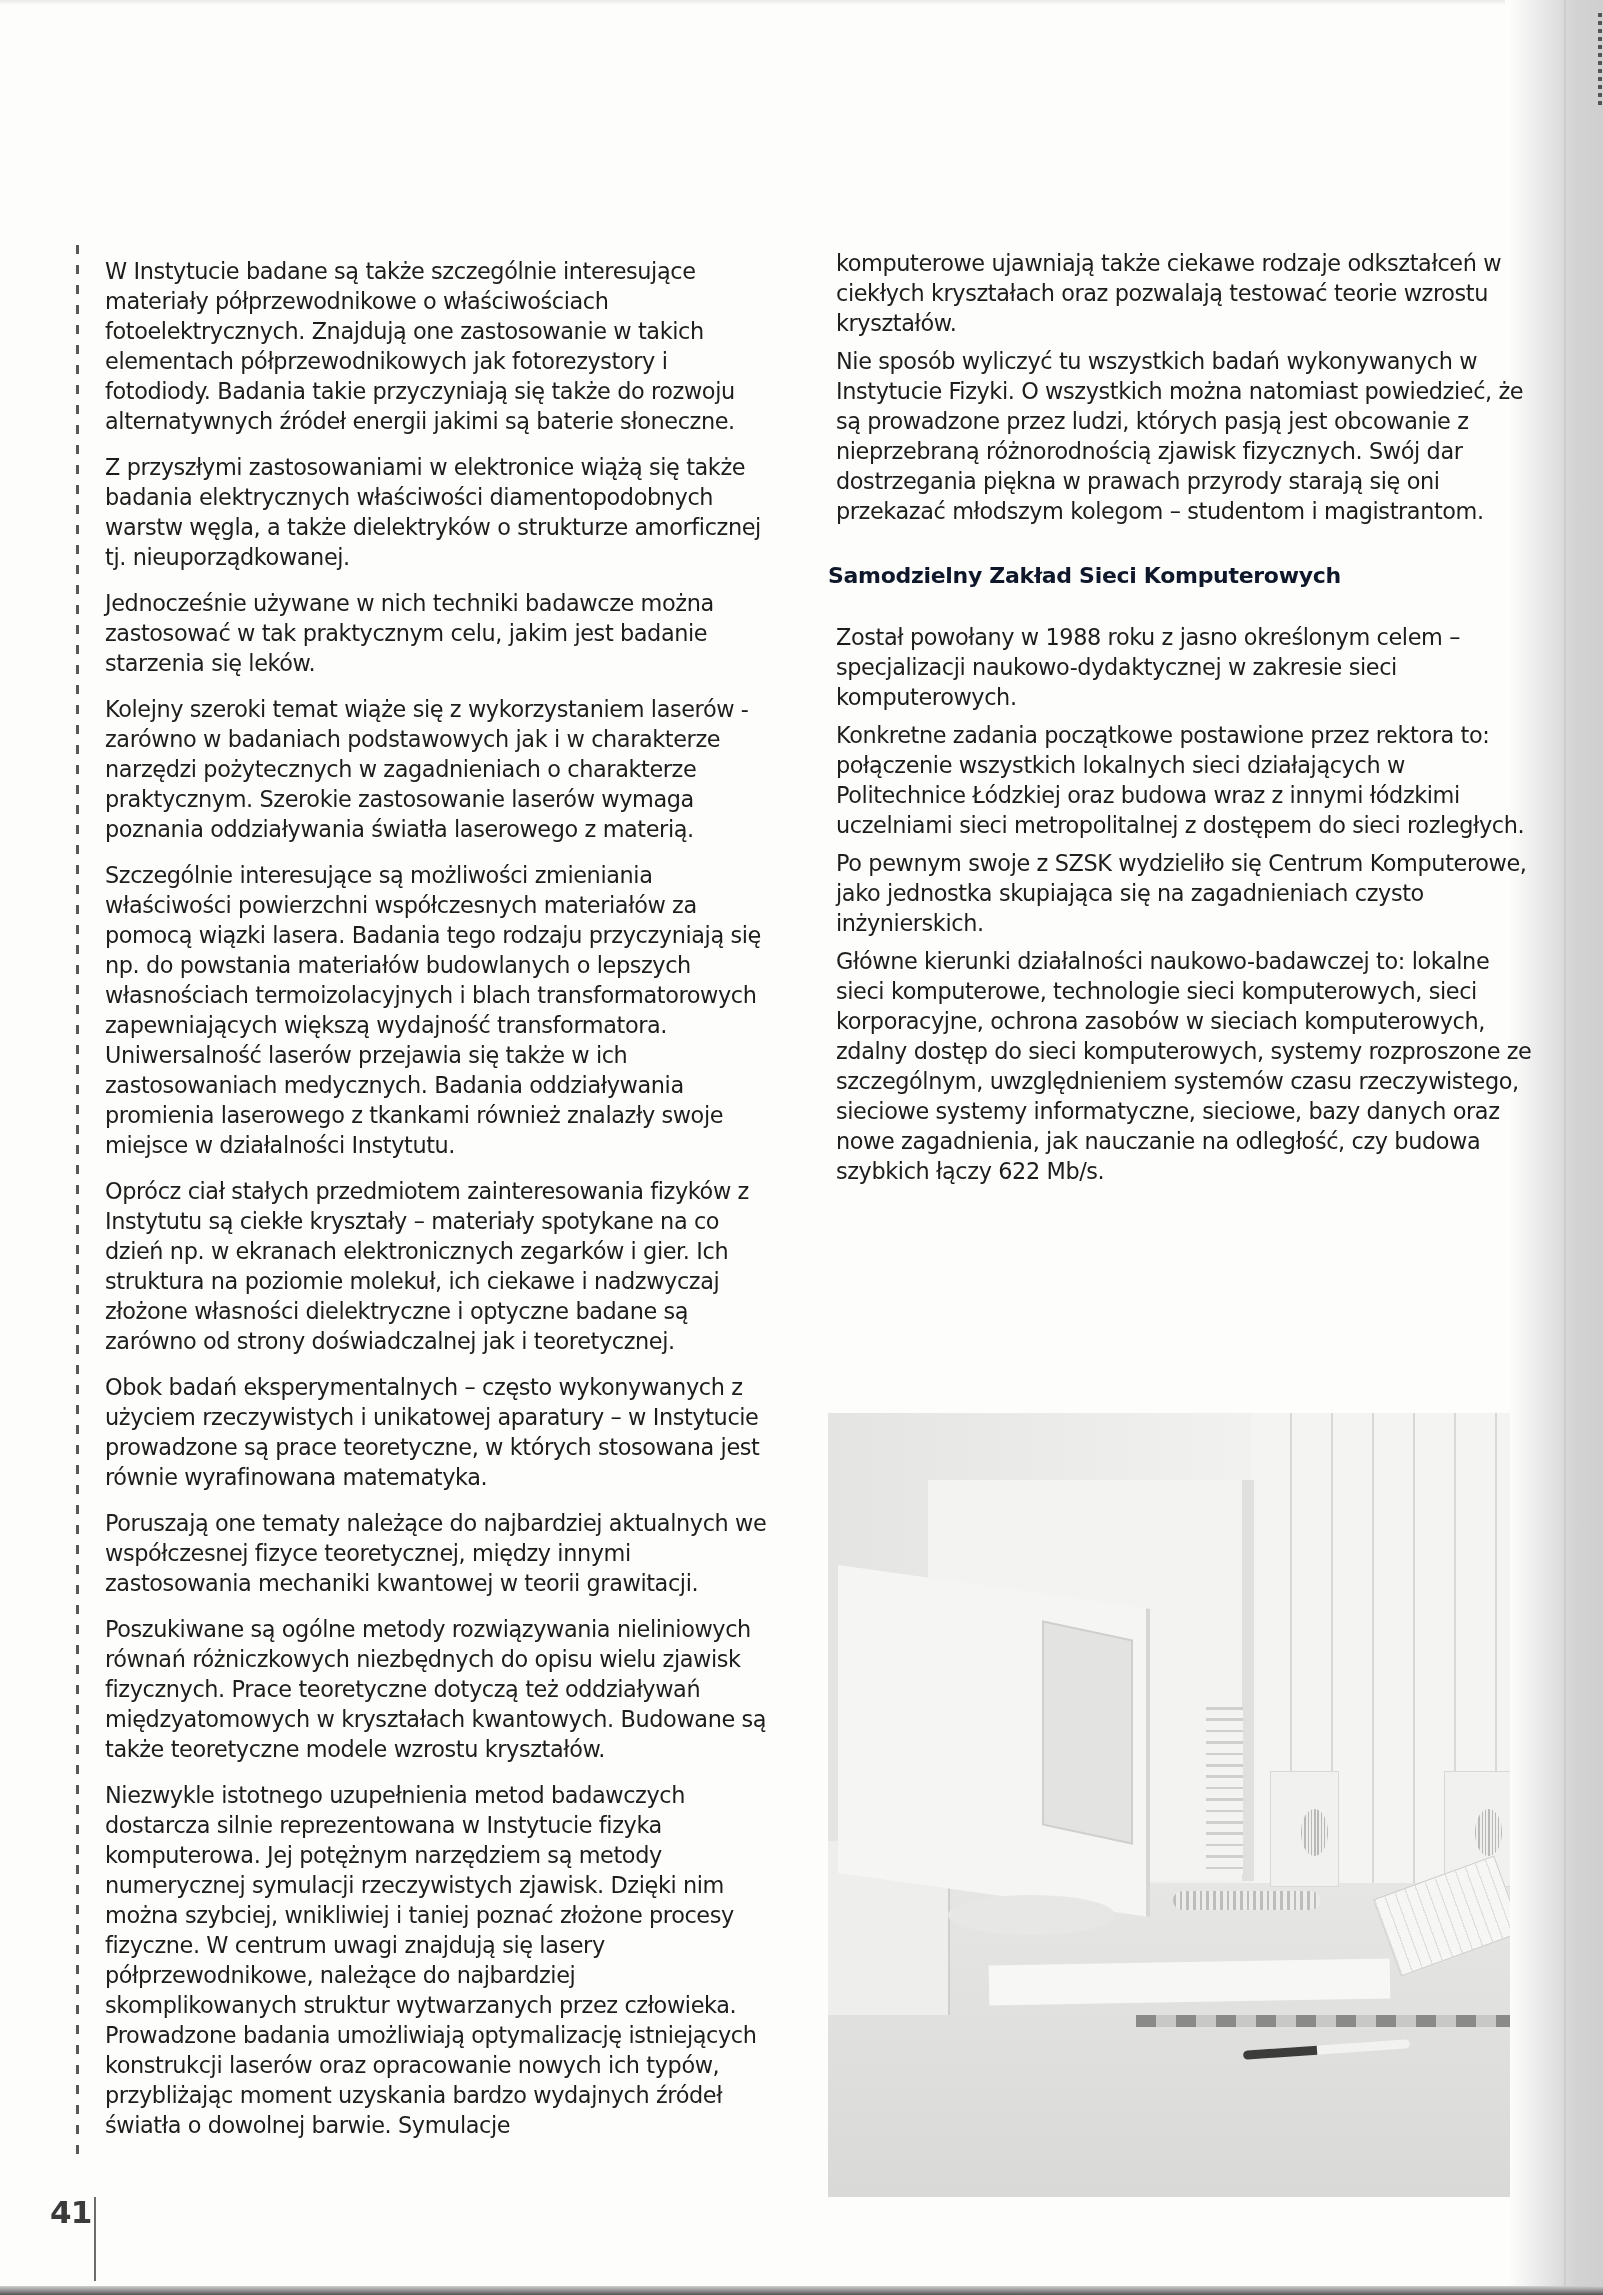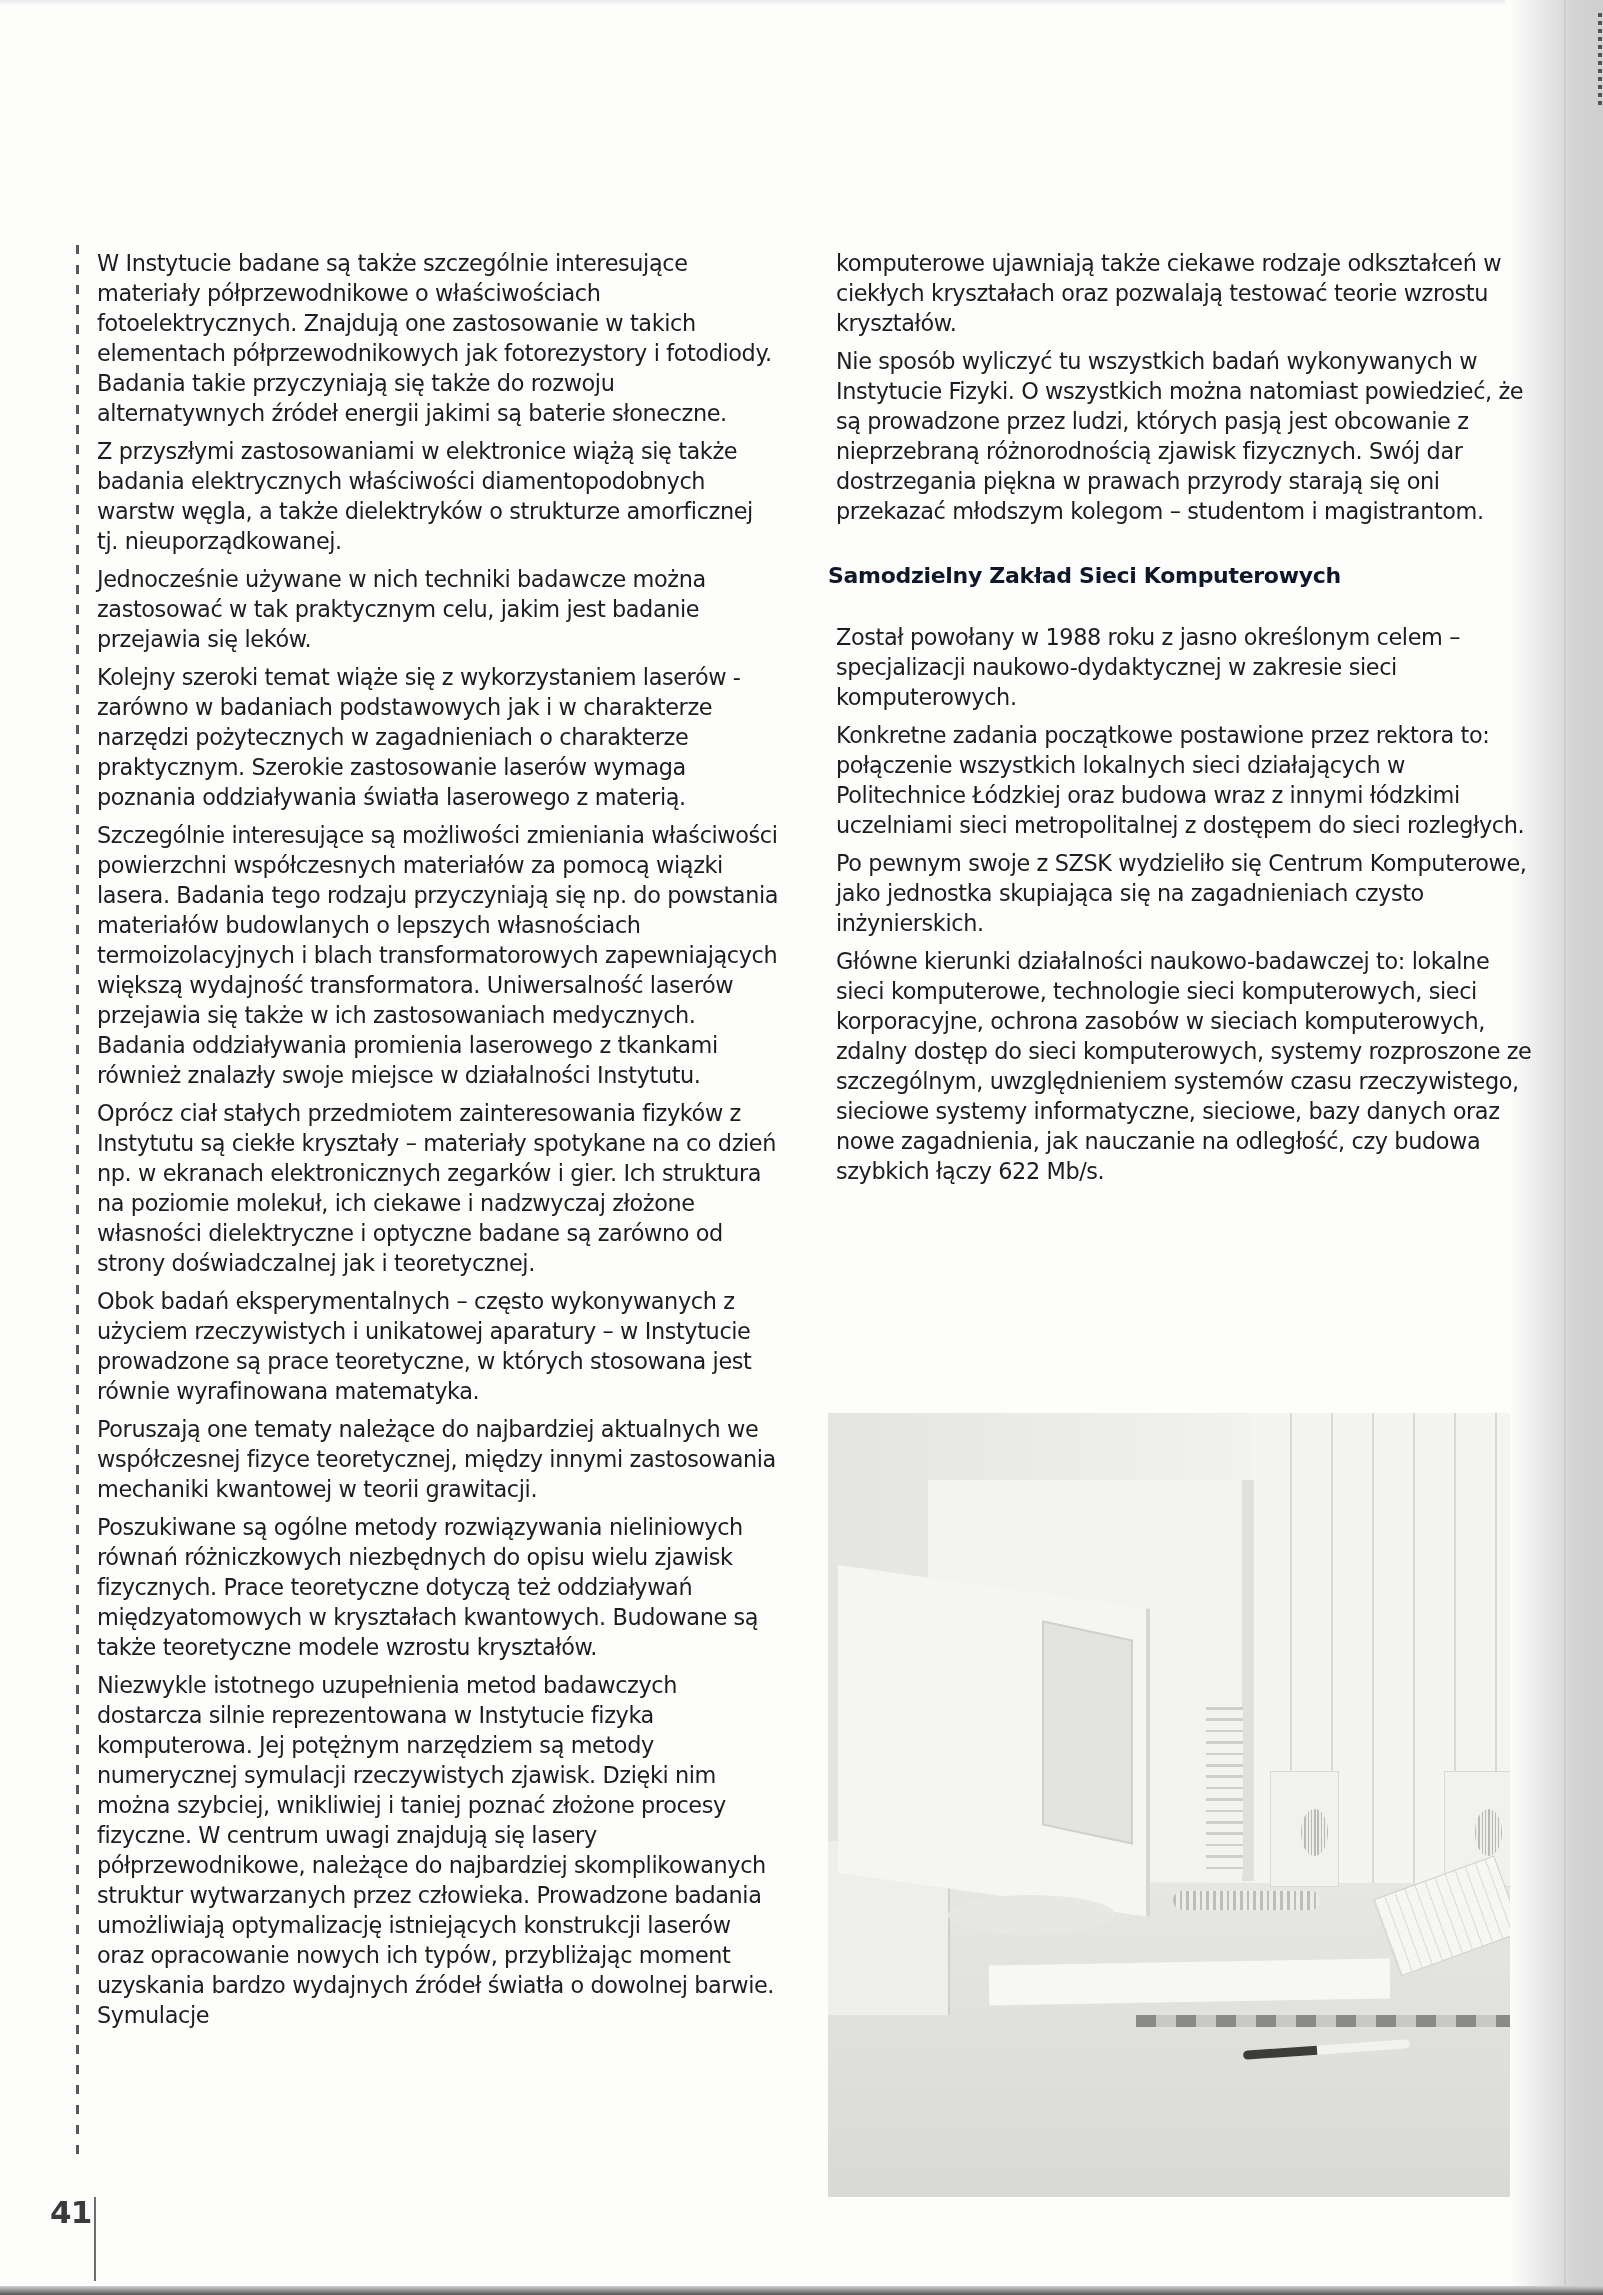--- a/index.html
+++ b/index.html
@@ -29,21 +29,21 @@
   .faint-top {
     position: absolute; left: 0; top: 0; width: 1505px; height: 5.4px;
     background: linear-gradient(to bottom, #e9e9e9, rgba(255,255,255,0));
   }
 
   
   .col-left {
     position: absolute; left: 89px; top: 240px; width: 699px;
     font-size: 22.4px; line-height: 30px; letter-spacing: -0.4px;
   }
-  .col-left p { margin: 8px; }
+  .col-left p { margin: 16px; }
   .margin-marks {
     position: absolute; left: 76px; top: 245px; width: 3.3px; height: 1920px;
     background: repeating-linear-gradient(to bottom, #3a3a3a 0 9.4px, transparent 9.4px 20px);
     opacity: .85;
   }
 
   
   .col-right {
     position: absolute; left: 828px; top: 240px; width: 716px;
     font-size: 22.4px; line-height: 30px; letter-spacing: -0.4px;
@@ -101,21 +101,21 @@
 <div class="faint-top"></div>
 <div class="edge-shade"></div>
 <div class="edge-fold"></div>
 <div class="edge-ticks"></div>
 
 <div class="margin-marks"></div>
 
 <article class="col-left">
   <p>W Instytucie badane są także szczególnie interesujące materiały półprzewodnikowe o właściwościach fotoelektrycznych. Znajdują one zastosowanie w takich elementach półprzewodnikowych jak fotorezystory i fotodiody. Badania takie przyczyniają się także do rozwoju alternatywnych źródeł energii jakimi są baterie słoneczne.</p>
   <p>Z przyszłymi zastosowaniami w elektronice wiążą się także badania elektrycznych właściwości diamentopodobnych warstw węgla, a także dielektryków o strukturze amorficznej tj. nieuporządkowanej.</p>
-  <p>Jednocześnie używane w nich techniki badawcze można zastosować w tak praktycznym celu, jakim jest badanie przejawia się leków.</p>
+  <p>Jednocześnie używane w nich techniki badawcze można zastosować w tak praktycznym celu, jakim jest badanie starzenia się leków.</p>
   <p>Kolejny szeroki temat wiąże się z wykorzystaniem laserów - zarówno w badaniach podstawowych jak i w charakterze narzędzi pożytecznych w zagadnieniach o charakterze praktycznym. Szerokie zastosowanie laserów wymaga poznania oddziaływania światła laserowego z materią.</p>
   <p>Szczególnie interesujące są możliwości zmieniania właściwości powierzchni współczesnych materiałów za pomocą wiązki lasera. Badania tego rodzaju przyczyniają się np. do powstania materiałów budowlanych o lepszych własnościach termoizolacyjnych i blach transformatorowych zapewniających większą wydajność transformatora. Uniwersalność laserów przejawia się także w ich zastosowaniach medycznych. Badania oddziaływania promienia laserowego z tkankami również znalazły swoje miejsce w działalności Instytutu.</p>
   <p>Oprócz ciał stałych przedmiotem zainteresowania fizyków z Instytutu są ciekłe kryształy – materiały spotykane na co dzień np. w ekranach elektronicznych zegarków i gier. Ich struktura na poziomie molekuł, ich ciekawe i nadzwyczaj złożone własności dielektryczne i optyczne badane są zarówno od strony doświadczalnej jak i teoretycznej.</p>
   <p>Obok badań eksperymentalnych – często wykonywanych z użyciem rzeczywistych i unikatowej aparatury – w Instytucie prowadzone są prace teoretyczne, w których stosowana jest równie wyrafinowana matematyka.</p>
   <p>Poruszają one tematy należące do najbardziej aktualnych we współczesnej fizyce teoretycznej, między innymi zastosowania mechaniki kwantowej w teorii grawitacji.</p>
   <p>Poszukiwane są ogólne metody rozwiązywania nieliniowych równań różniczkowych niezbędnych do opisu wielu zjawisk fizycznych. Prace teoretyczne dotyczą też oddziaływań międzyatomowych w kryształach kwantowych. Budowane są także teoretyczne modele wzrostu kryształów.</p>
   <p>Niezwykle istotnego uzupełnienia metod badawczych dostarcza silnie reprezentowana w Instytucie fizyka komputerowa. Jej potężnym narzędziem są metody numerycznej symulacji rzeczywistych zjawisk. Dzięki nim można szybciej, wnikliwiej i taniej poznać złożone procesy fizyczne. W centrum uwagi znajdują się lasery półprzewodnikowe, należące do najbardziej skomplikowanych struktur wytwarzanych przez człowieka. Prowadzone badania umożliwiają optymalizację istniejących konstrukcji laserów oraz opracowanie nowych ich typów, przybliżając moment uzyskania bardzo wydajnych źródeł światła o dowolnej barwie. Symulacje</p>
 </article>
 
 <article class="col-right">

